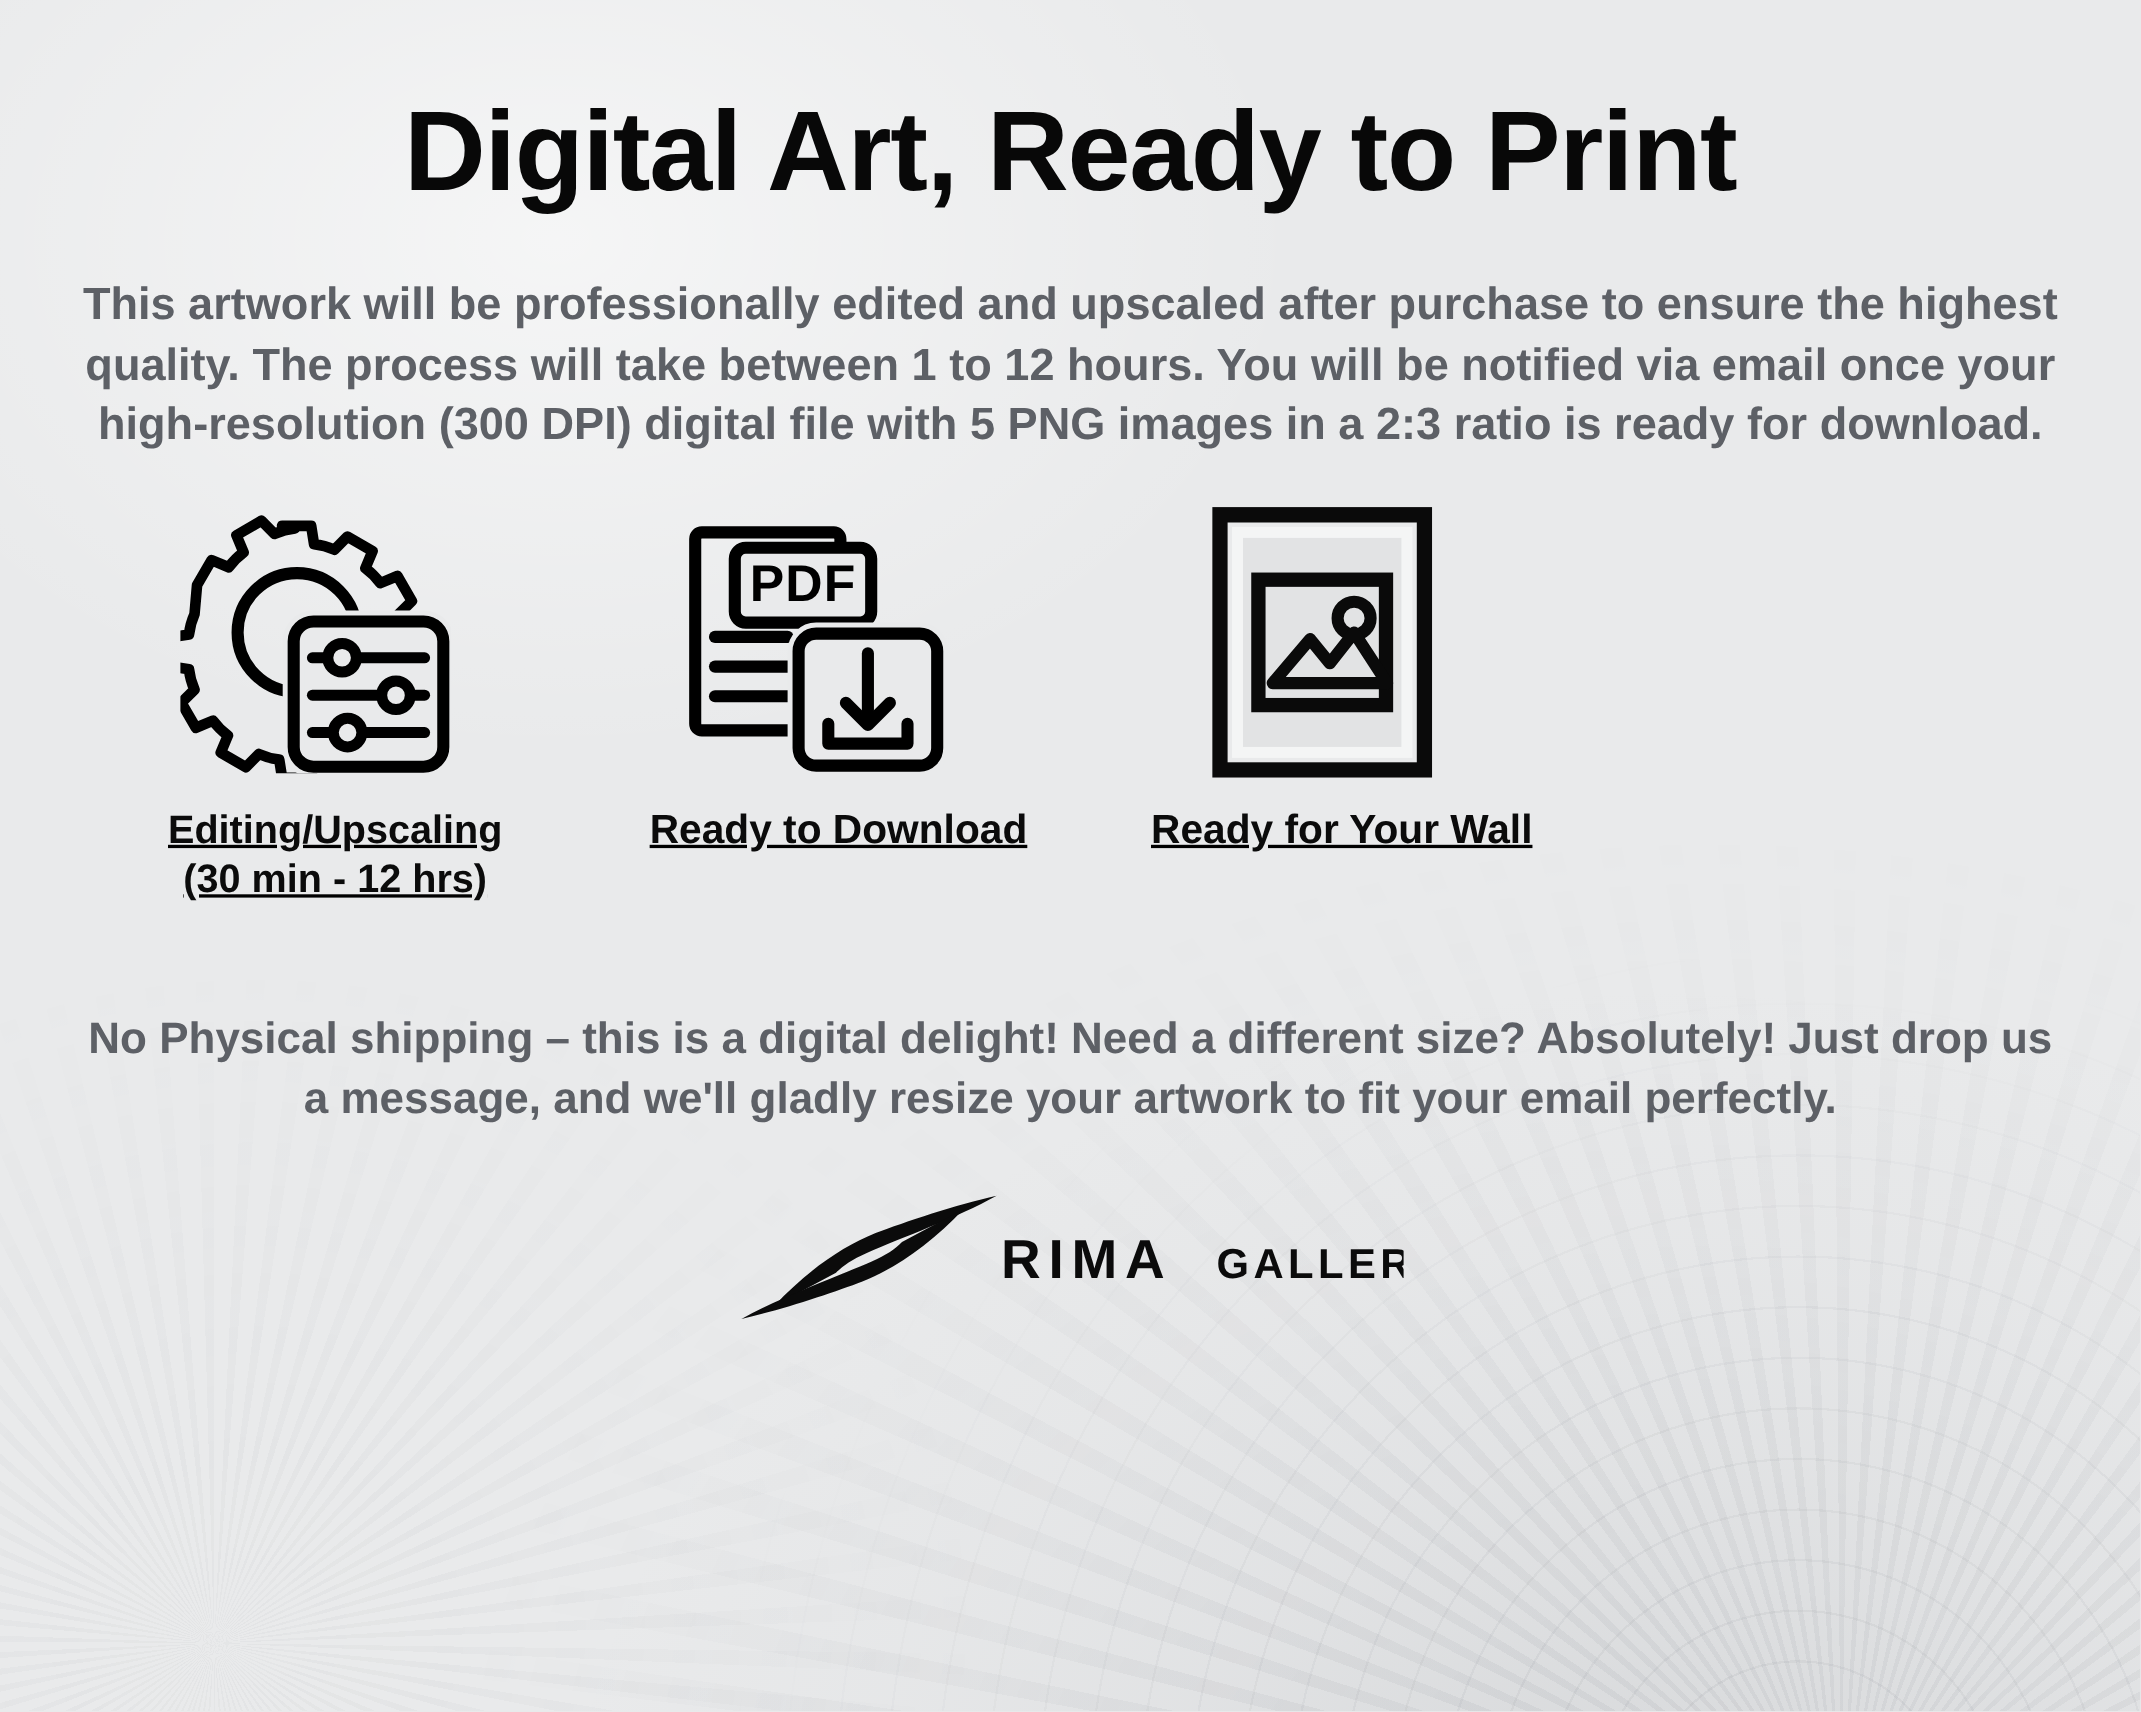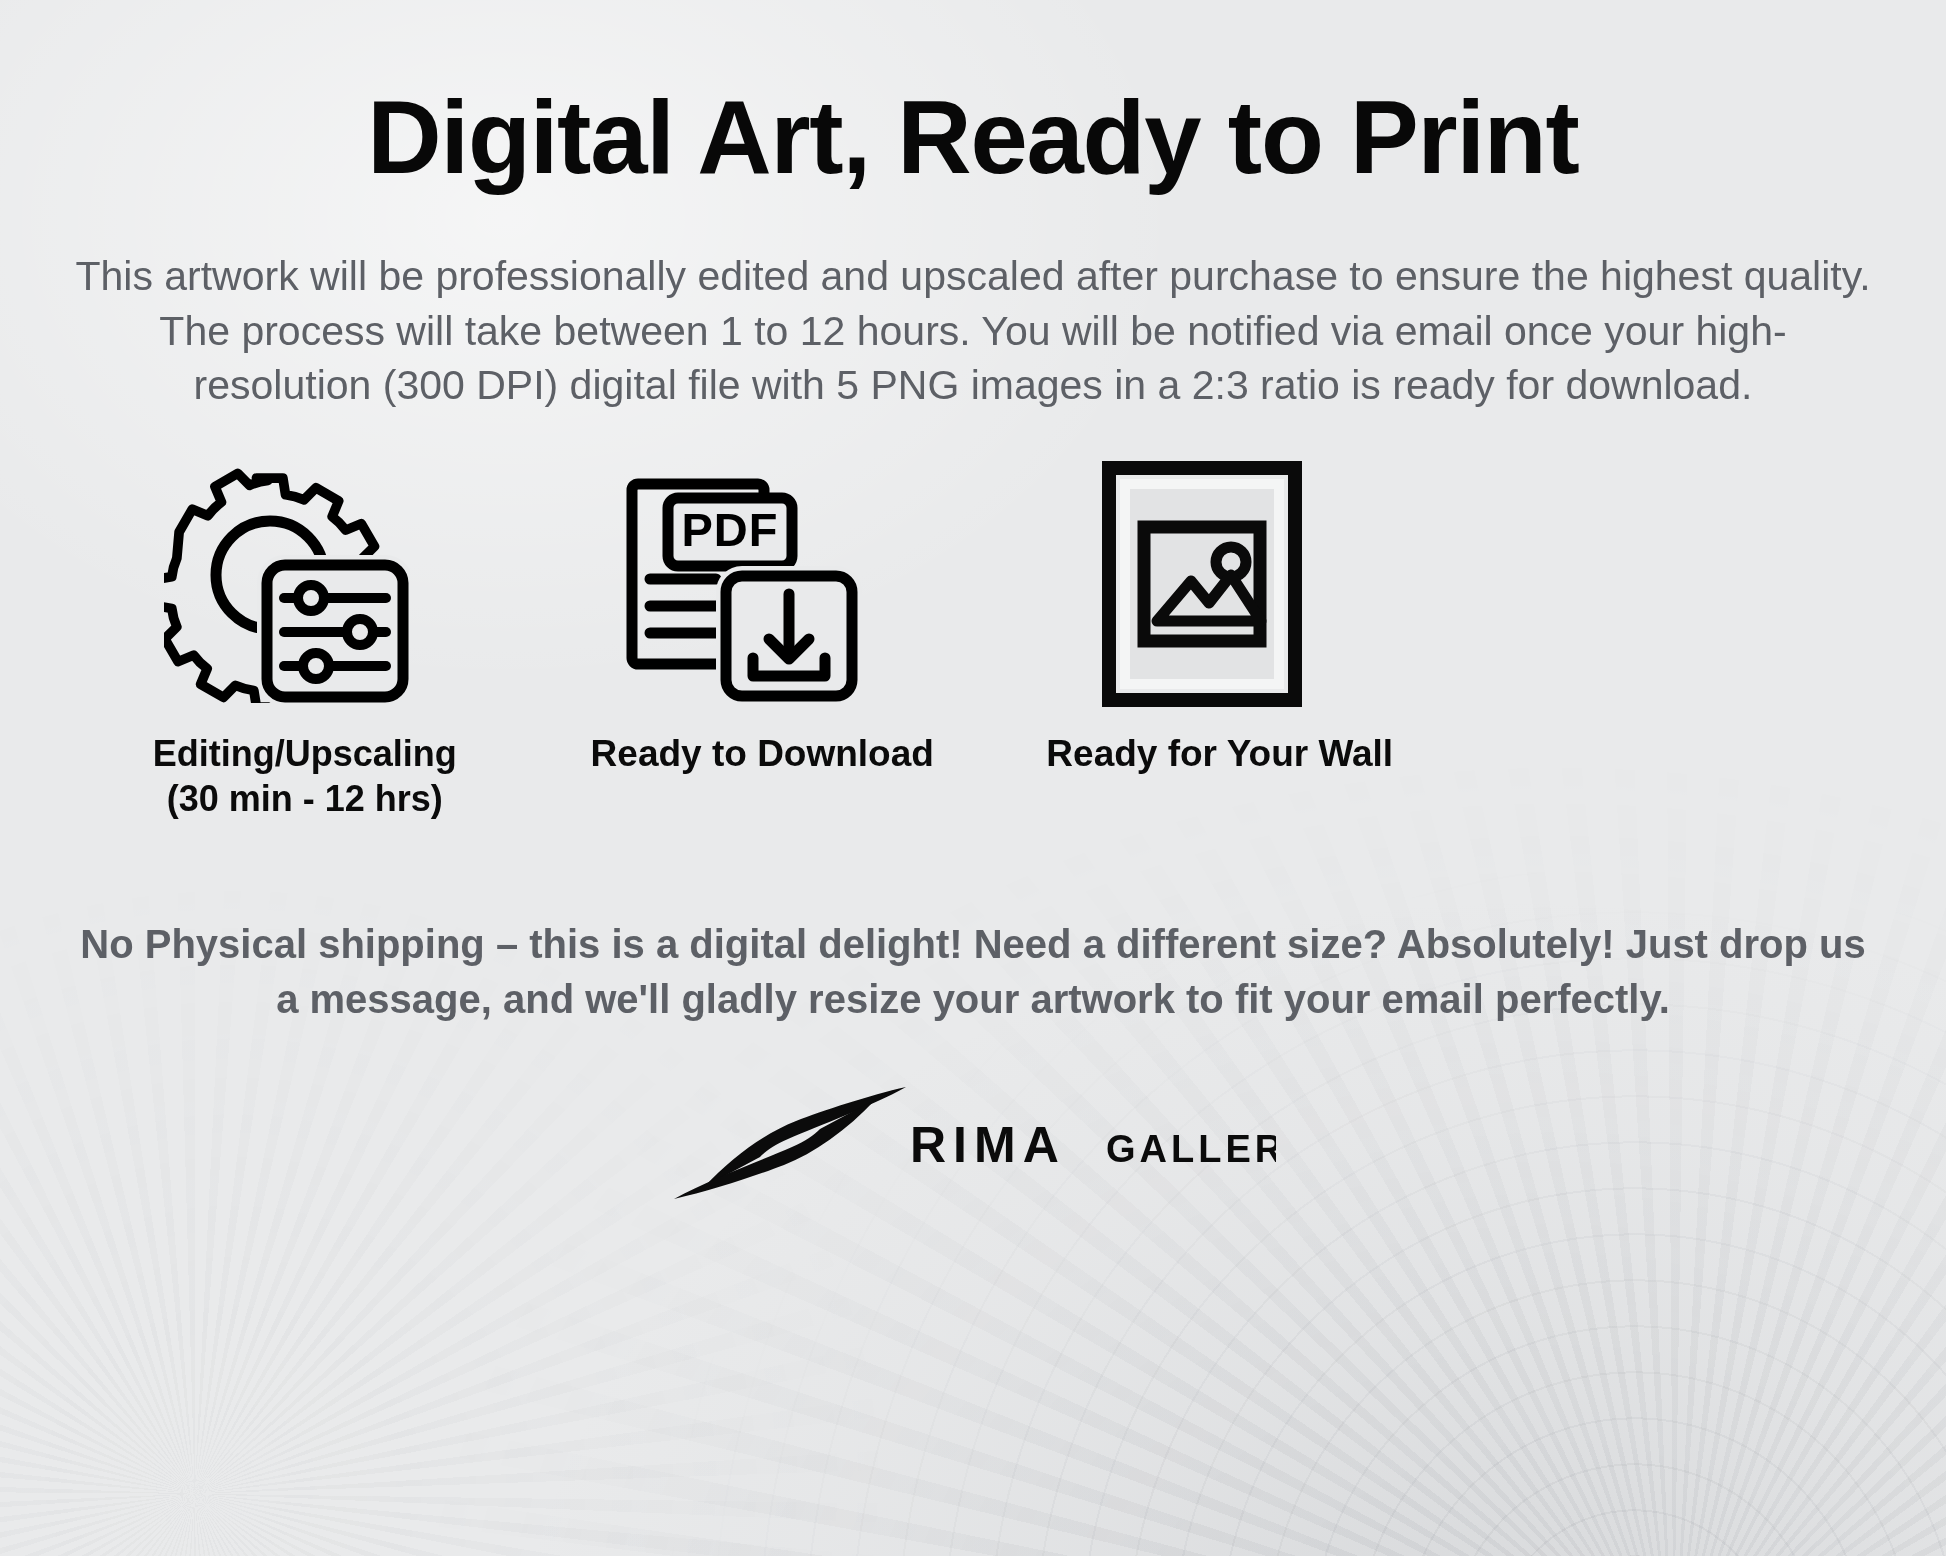--- a/index.html
+++ b/index.html
@@ -96,37 +96,38 @@
     text-align: center;
     white-space: nowrap;
   }
 
   .intro {
     margin: 0;
     padding-top: 60px;
     max-width: 1800px;
     font-size: 41px;
     line-height: 1.33;
-    font-weight: 400;
+    font-weight: 700;
     color: #5d6066;
     text-align: center;
   }
 
   
   .features {
     width: 1830px;
     margin-top: 46px;
     display: grid;
     grid-template-columns: repeat(4, 1fr);
     align-items: start;
   }
   .feature {
     display: flex;
     flex-direction: column;
     align-items: center;
+    text-decoration: underline;
   }
   .feature-icon {
     height: 250px;
     display: flex;
     align-items: center;
     justify-content: center;
   }
   .feature-label {
     margin-top: 22px;
     font-size: 37px;

